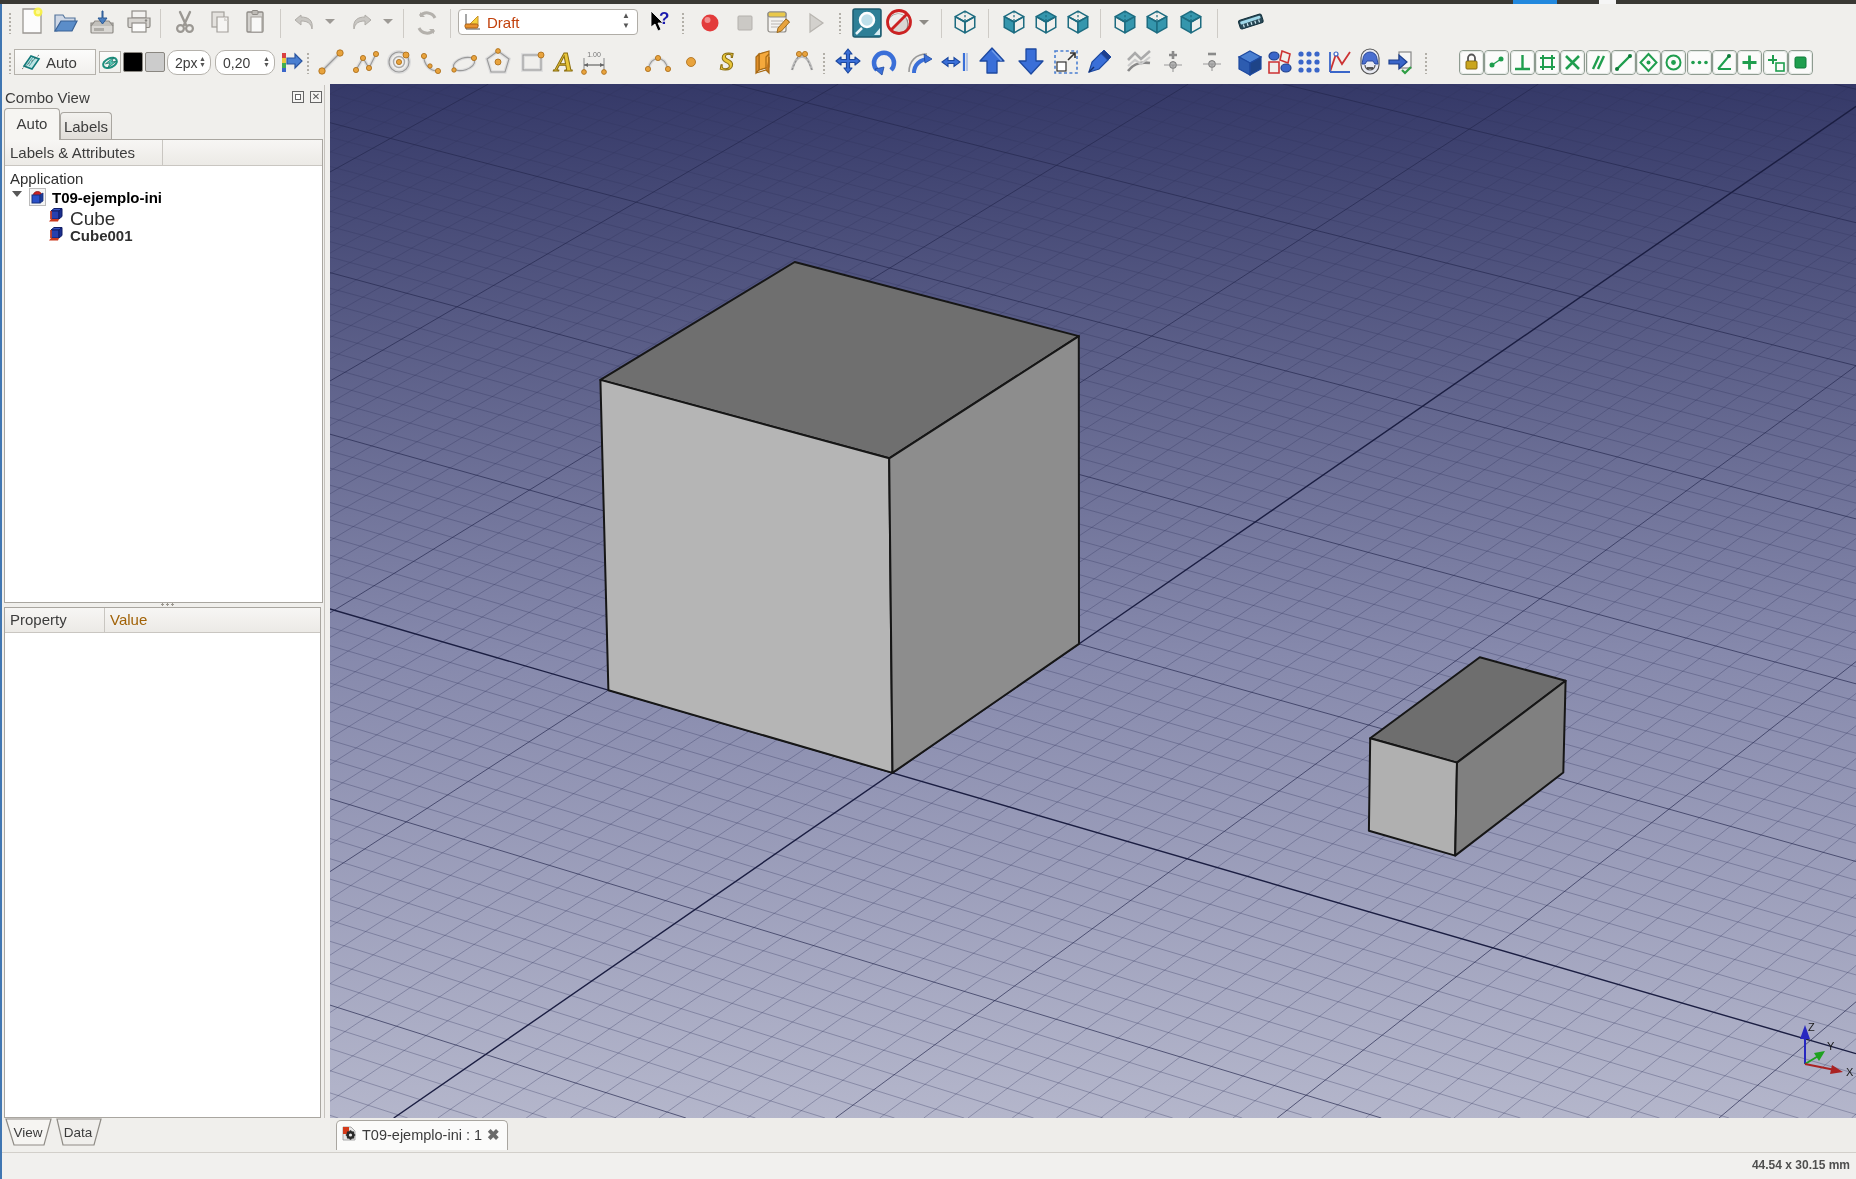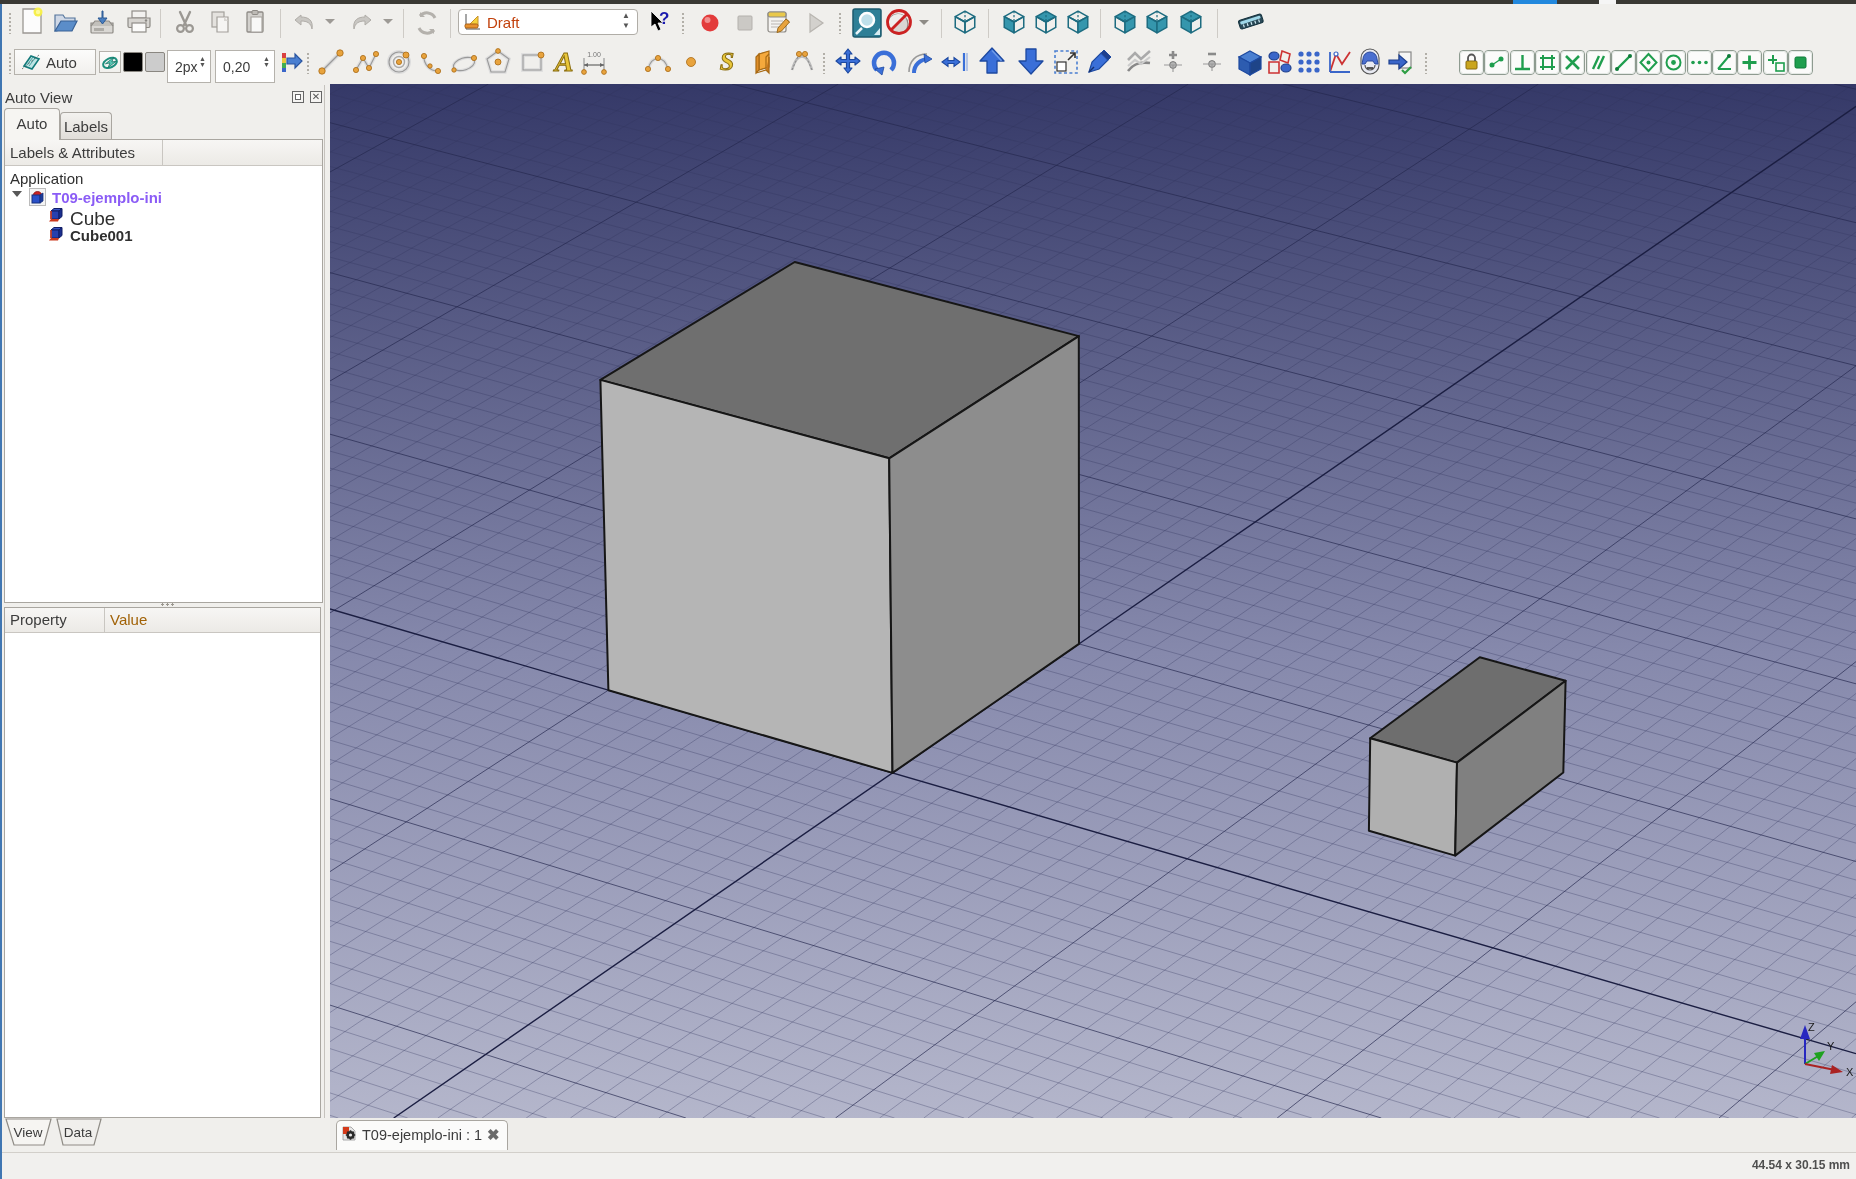--- a/index.html
+++ b/index.html
@@ -1,19 +1,19 @@
 <!DOCTYPE html>
 <html><head><meta charset="utf-8"><style>
 *{margin:0;padding:0;box-sizing:border-box}
 html,body{width:1856px;height:1179px;overflow:hidden;font-family:"Liberation Sans",sans-serif}
 .ab{position:absolute}
 body{background:#f0efec}
 .grip{width:5px;background:radial-gradient(circle,#b2afa8 1px,transparent 1.4px);background-size:4px 4px}
 .swatch{width:20px;height:20px;border:1px solid #8a8781;border-radius:2px}
-.spin{background:#fff;border:1px solid #b5b2ac;border-radius:0;height:33px;font-size:14px;color:#3c3c3c;display:flex;align-items:center;padding-left:7px}
+.spin{background:#fff;border:1px solid #b5b2ac;border-radius:10px;height:25px;font-size:14px;color:#3c3c3c;display:flex;align-items:center;padding-left:7px}
 .spinarr{position:absolute;right:4px;font-size:7px;color:#555;line-height:6px;text-align:center}
 .tbtn{border:1px solid #b5b2ac;border-radius:0;background:linear-gradient(#fcfcfb,#f1f0ed);display:flex;align-items:center}
 </style></head><body>
 <div class="ab" style="left:0;top:0;width:1856px;height:4px;background:#3a3934"></div>
 <div class="ab" style="left:1513px;top:0;width:44px;height:4px;background:#2288dd"></div>
 <div class="ab" style="left:1599px;top:0;width:17px;height:4px;background:#f5f5f5"></div>
 <div class="ab" style="left:0;top:4px;width:2px;height:1175px;background:#4076b2;z-index:50"></div>
 <div class="ab grip" style="left:8px;top:12px;height:22px"></div>
 <div class="ab" style="left:19px;top:7px;"><svg width="26" height="28" viewBox="0 0 26 28">
 <path d="M4 2h13l5 5v19H4z" fill="#fcfcfc" stroke="#9a9792" stroke-width="1.3"></path>
@@ -436,39 +436,39 @@
       <rect x="0.5" y="0.5" width="24" height="24" rx="3.5" fill="#fbfbfa" stroke="#8e9b90" stroke-width="1"></rect>
       <rect x="1.5" y="1.5" width="22" height="22" rx="3" fill="none" stroke="#e3e8e4" stroke-width="1"></rect>
       <path d="M10 5v9M5 10h9" stroke="#1f9e4e" stroke-width="2"></path>
       <rect x="13" y="13" width="8" height="8" fill="none" stroke="#1f9e4e" stroke-width="1.6"></rect>
     </svg></div>
 <div class="ab" style="left:1787.9px;top:50px;"><svg width="25" height="25" viewBox="0 0 25 25">
       <rect x="0.5" y="0.5" width="24" height="24" rx="3.5" fill="#fbfbfa" stroke="#8e9b90" stroke-width="1"></rect>
       <rect x="1.5" y="1.5" width="22" height="22" rx="3" fill="none" stroke="#e3e8e4" stroke-width="1"></rect>
       <rect x="7" y="7" width="11" height="11" rx="1.5" fill="#1f9e4e" stroke="#0e7a38"></rect>
     </svg></div>
-<div class="ab" style="left:5px;top:89px;font-size:15px;color:#3c3c3c">Auto View</div>
+<div class="ab" style="left:5px;top:89px;font-size:15px;color:#3c3c3c">Combo View</div>
 <div class="ab" style="left:292px;top:91px;width:12px;height:12px;border:1px solid #666;background:#f5f4f2">
 <div style="position:absolute;left:2px;top:2px;width:6px;height:6px;border:1px solid #666;background:#fff"></div>
   </div>
 <div class="ab" style="left:310px;top:91px;width:12px;height:12px;border:1px solid #666;background:#f5f4f2;font-size:10px;line-height:10px;text-align:center;color:#555">✕</div>
 <div class="ab" style="left:4px;top:108px;width:56px;height:32px;background:#f6f5f2;border:1px solid #a9a6a0;border-bottom:none;border-radius:4px 4px 0 0;font-size:15px;color:#3c3c3c;text-align:center;line-height:30px;z-index:3">Auto</div>
 <div class="ab" style="left:60px;top:112px;width:52px;height:28px;background:linear-gradient(#f3f2ef,#e0ddd8);border:1px solid #a9a6a0;border-bottom:none;border-radius:4px 4px 0 0;font-size:15px;color:#3c3c3c;text-align:center;line-height:27px">Labels</div>
 <div class="ab" style="left:4px;top:139px;width:319px;height:464px;background:#fff;border:1px solid #a9a6a0;z-index:2"></div>
 <div class="ab" style="left:5px;top:140px;width:317px;height:26px;background:linear-gradient(#f7f6f4,#eceae6);border-bottom:1px solid #c9c6c1;z-index:4"></div>
 <div class="ab" style="left:5px;top:140px;width:158px;height:26px;border-right:1px solid #c9c6c1;z-index:5;font-size:15px;color:#3c3c3c;line-height:25px;padding-left:5px">Labels &amp; Attributes</div>
 <div class="ab" style="left:10px;top:170px;font-size:15px;color:#2f2f2f;z-index:5">Application</div>
 <div class="ab" style="left:12px;top:191px;z-index:5;width:0;height:0;border-left:5px solid transparent;border-right:5px solid transparent;border-top:6px solid #585858"></div>
 <div class="ab" style="left:29px;top:188px;z-index:5"><svg width="17" height="18" viewBox="0 0 17 18">
 <rect x="0.5" y="0.5" width="16" height="17" fill="#f4f4f4" stroke="#bbb"></rect>
 <path d="M4 8a4.5 4.5 0 0 1 9 0z" fill="#cc2222" stroke="#881111" stroke-width="0.8"></path>
 <rect x="3" y="7" width="8" height="8" fill="#2a50c8" stroke="#16307e" stroke-width="1"></rect>
 <path d="M11 7l3-2v8l-3 2z" fill="#1c3a9a" stroke="#16307e" stroke-width="0.8"></path>
     </svg></div>
-<div class="ab" style="left:52px;top:189px;font-size:15px;font-weight:bold;color:#8b5cf6;z-index:5">T09-ejemplo-ini</div>
+<div class="ab" style="left:52px;top:189px;font-size:15px;font-weight:bold;color:#000000;z-index:5">T09-ejemplo-ini</div>
 <div class="ab" style="left:47px;top:206px;z-index:5"><svg width="18" height="18" viewBox="0 0 18 18">
 <polygon points="4,5 12,5 15,2.5 7,2.5" fill="#3a56c4" stroke="#101d66" stroke-width="1"></polygon>
 <polygon points="4,5 12,5 12,13 4,13" fill="#2740ae" stroke="#101d66" stroke-width="1"></polygon>
 <polygon points="12,5 15,2.5 15,10.5 12,13" fill="#1a2f8e" stroke="#101d66" stroke-width="1"></polygon>
 <path d="M4 13l-2 2.5h9l1-2.5z" fill="#cc3a1e"></path>
 <path d="M4 5v8" stroke="#d04024" stroke-width="1.6"></path>
     </svg></div>
 <div class="ab" style="left:70px;top:208px;font-size:19px;color:#2f2f2f;z-index:5">Cube</div>
 <div class="ab" style="left:47px;top:225px;z-index:5"><svg width="18" height="18" viewBox="0 0 18 18">
 <polygon points="4,5 12,5 15,2.5 7,2.5" fill="#3a56c4" stroke="#101d66" stroke-width="1"></polygon>

